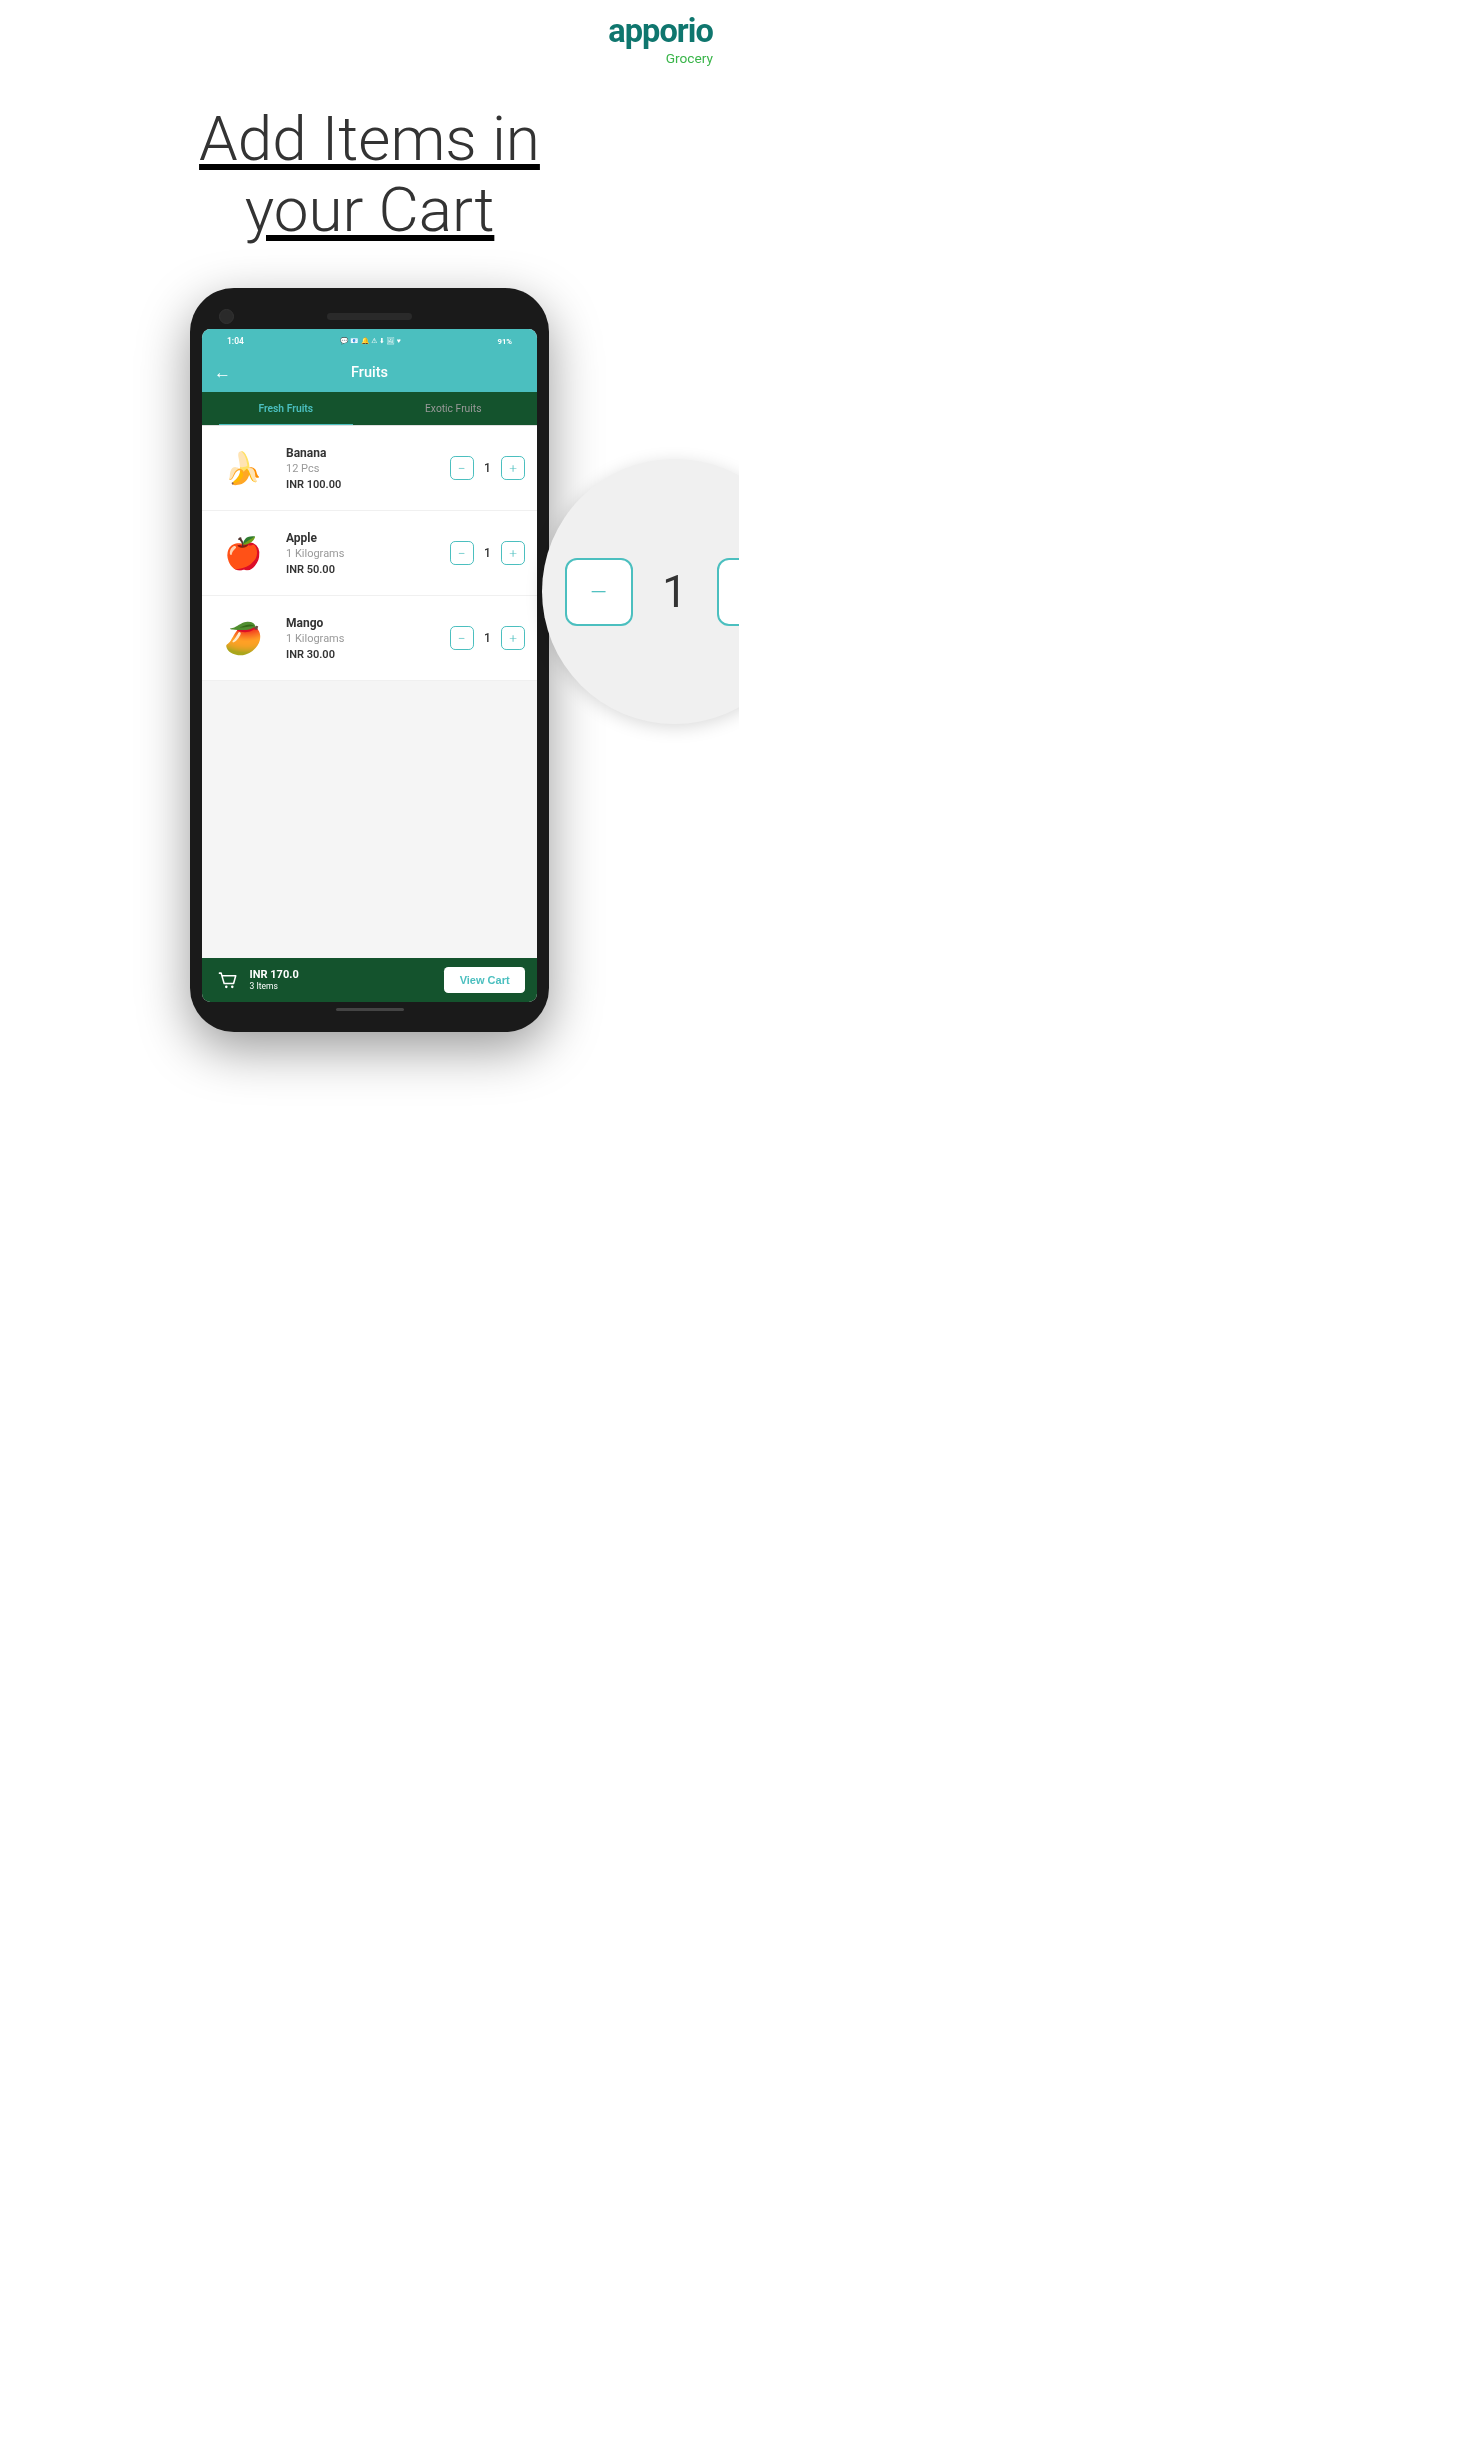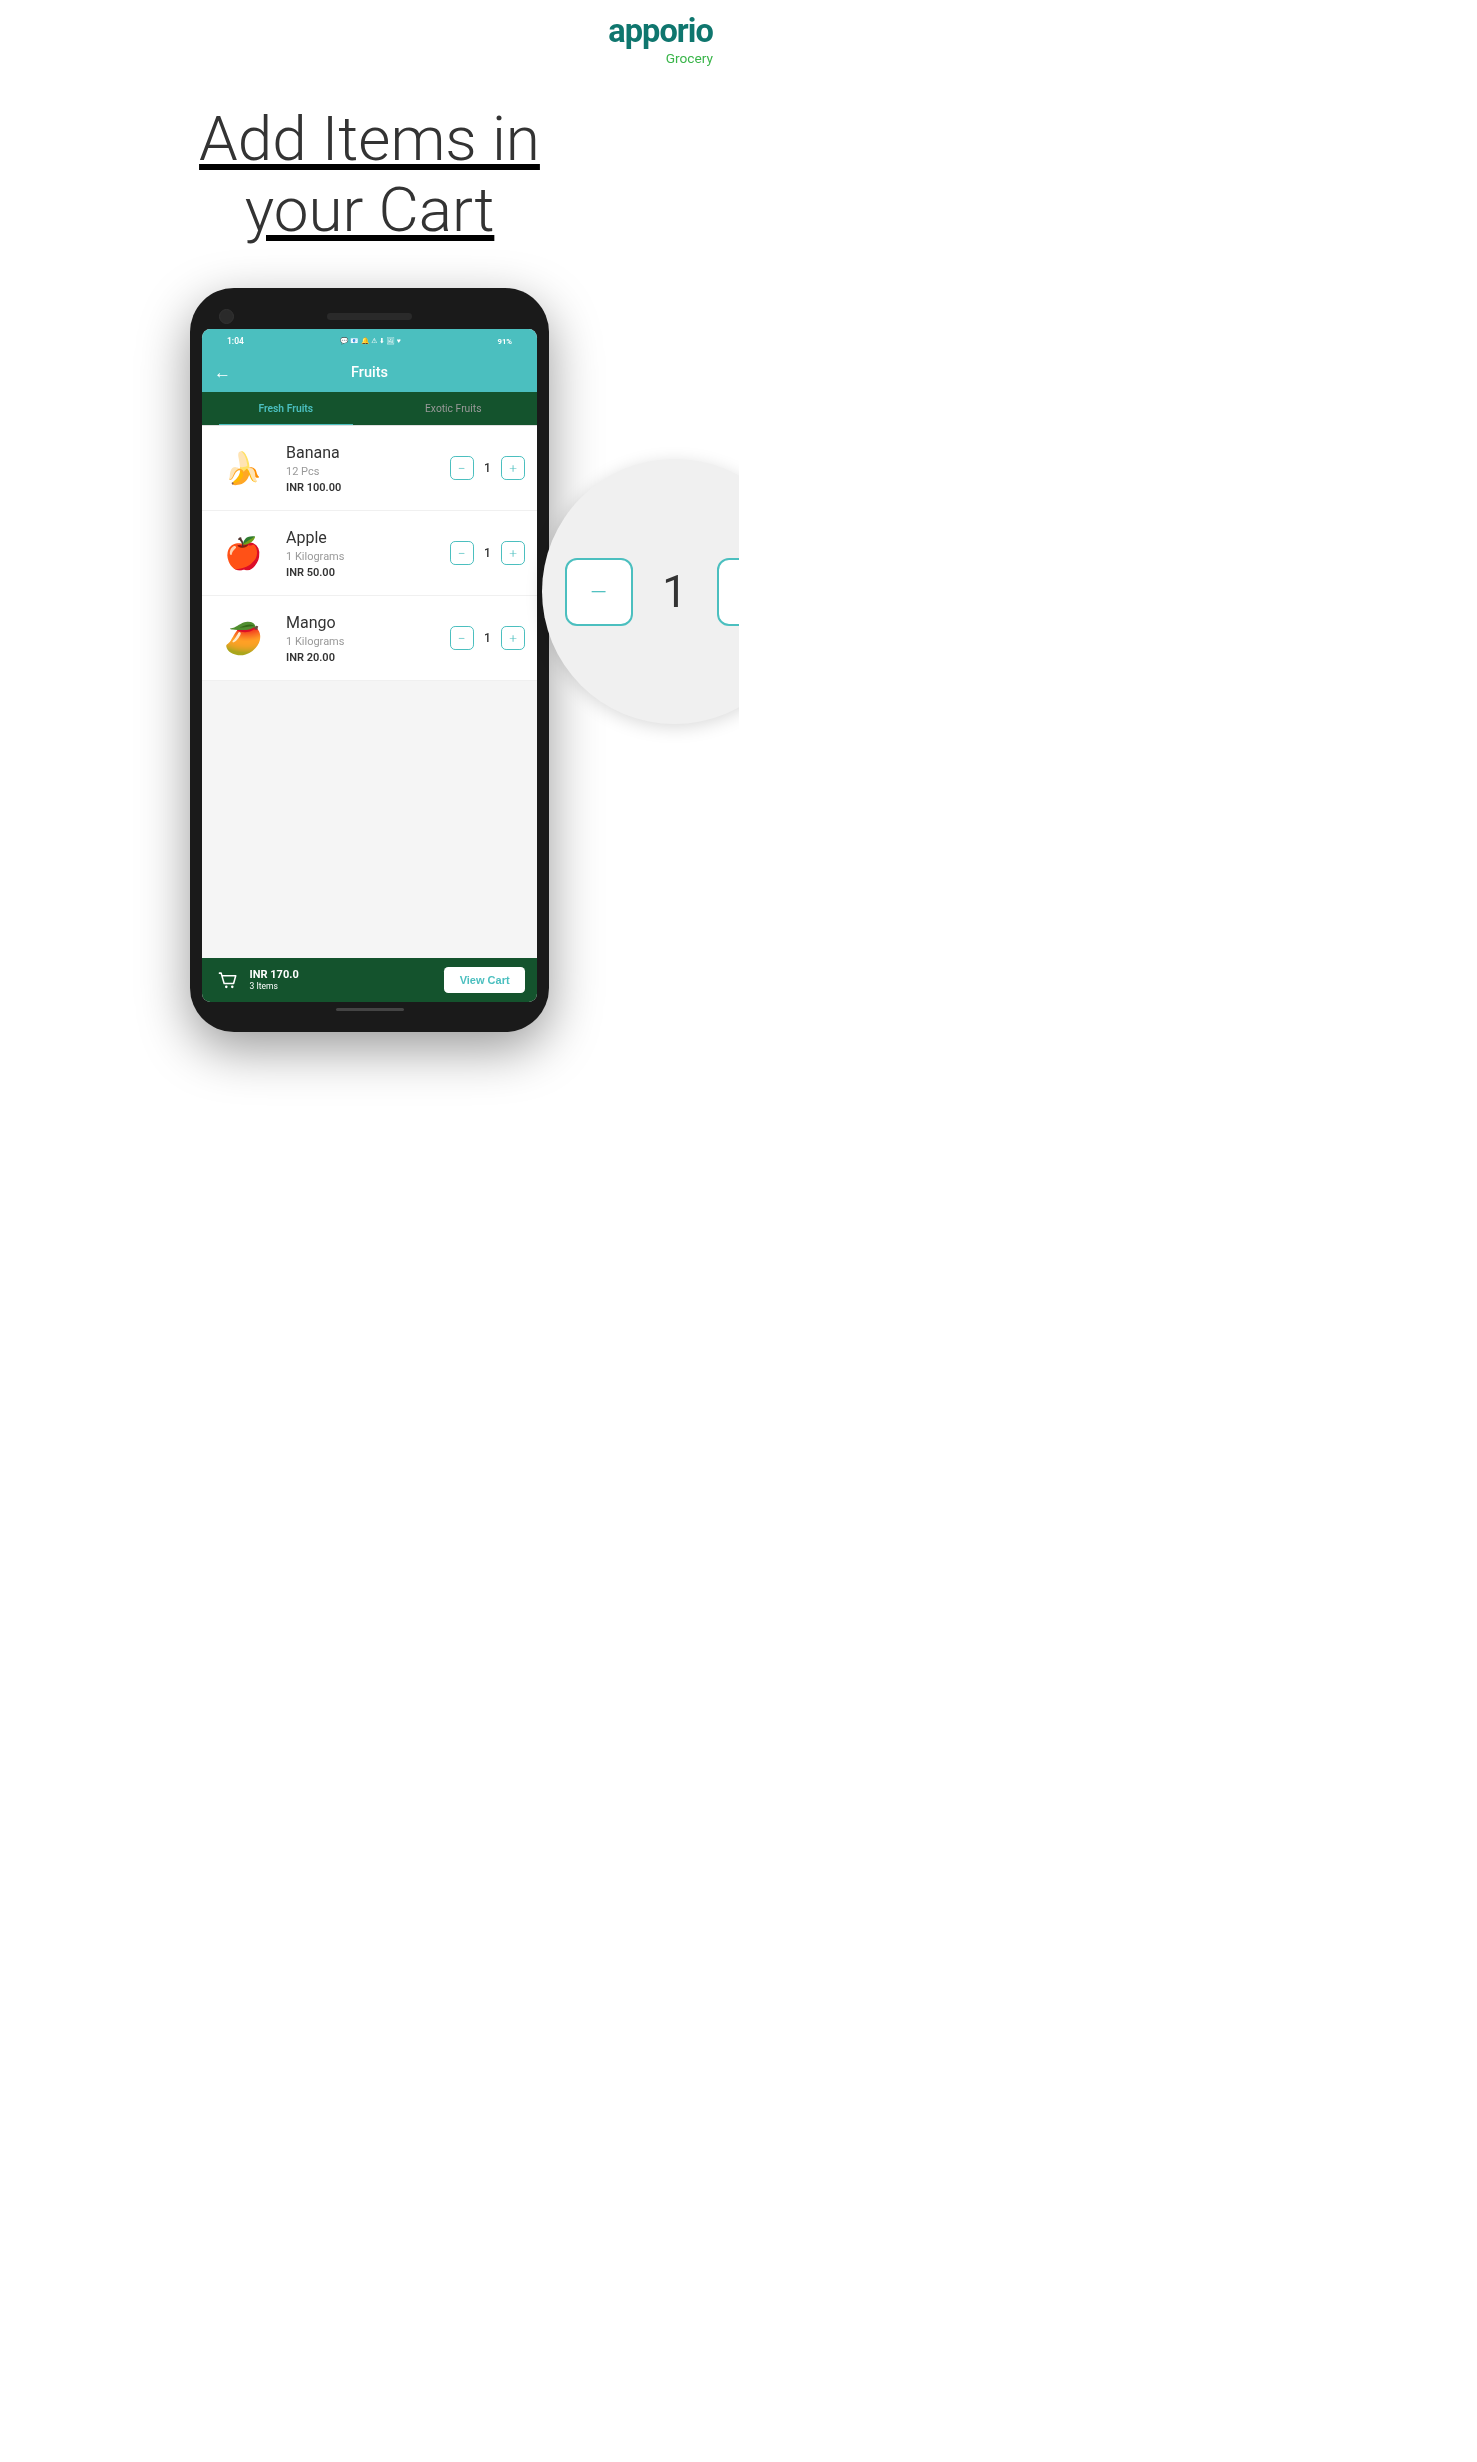--- a/index.html
+++ b/index.html
@@ -206,22 +206,22 @@
       align-items: center;
       justify-content: center;
       font-size: 31px;
       flex-shrink: 0;
     }
     .product-info {
       flex: 1;
       margin-left: 12px;
     }
     .product-name {
-      font-size: 16px;
-      font-weight: 400;
+      font-size: 12px;
+      font-weight: 700;
       color: #333;
       margin-bottom: 2.6px;
     }
     .product-qty {
       font-size: 11px;
       color: #999;
       margin-bottom: 2.6px;
     }
     .product-price {
       font-size: 11px;
@@ -431,21 +431,21 @@
             <span class="qty-count">1</span>
             <div class="qty-btn">+</div>
           </div>
         </div>
 
         <div class="product-item">
           <div class="product-image">🥭</div>
           <div class="product-info">
             <div class="product-name">Mango</div>
             <div class="product-qty">1 Kilograms</div>
-            <div class="product-price">INR 20.00</div>
+            <div class="product-price">INR 30.00</div>
           </div>
           <div class="product-controls">
             <div class="qty-btn">−</div>
             <span class="qty-count">1</span>
             <div class="qty-btn">+</div>
           </div>
         </div>
 
       </div>
 

